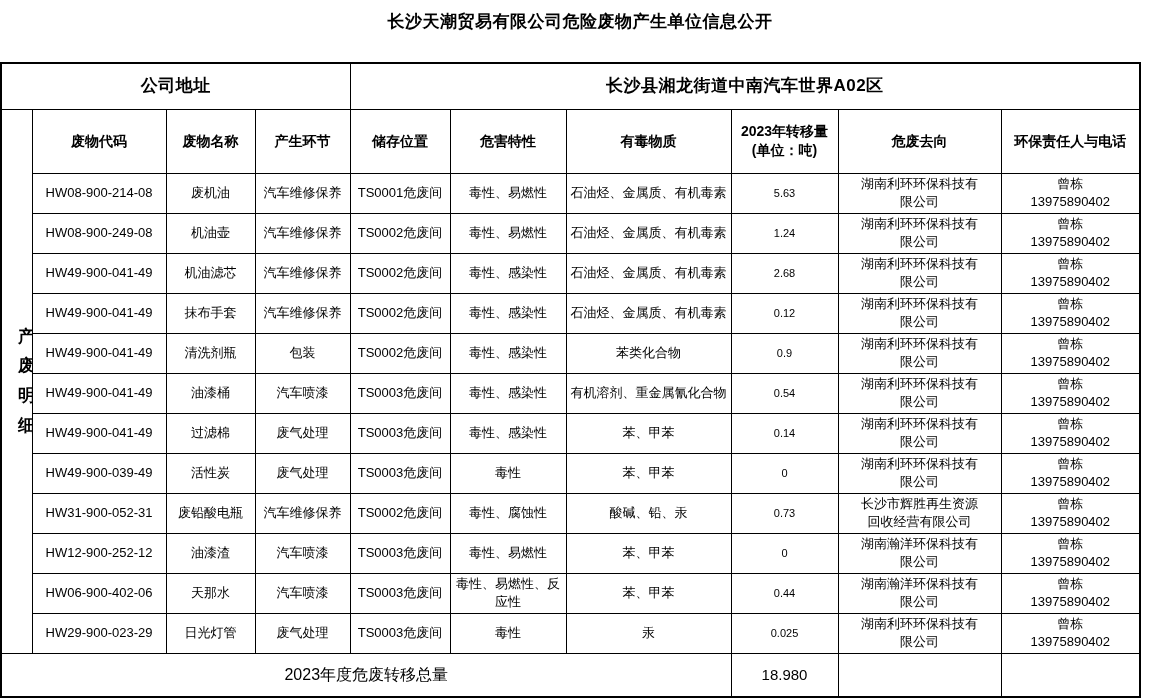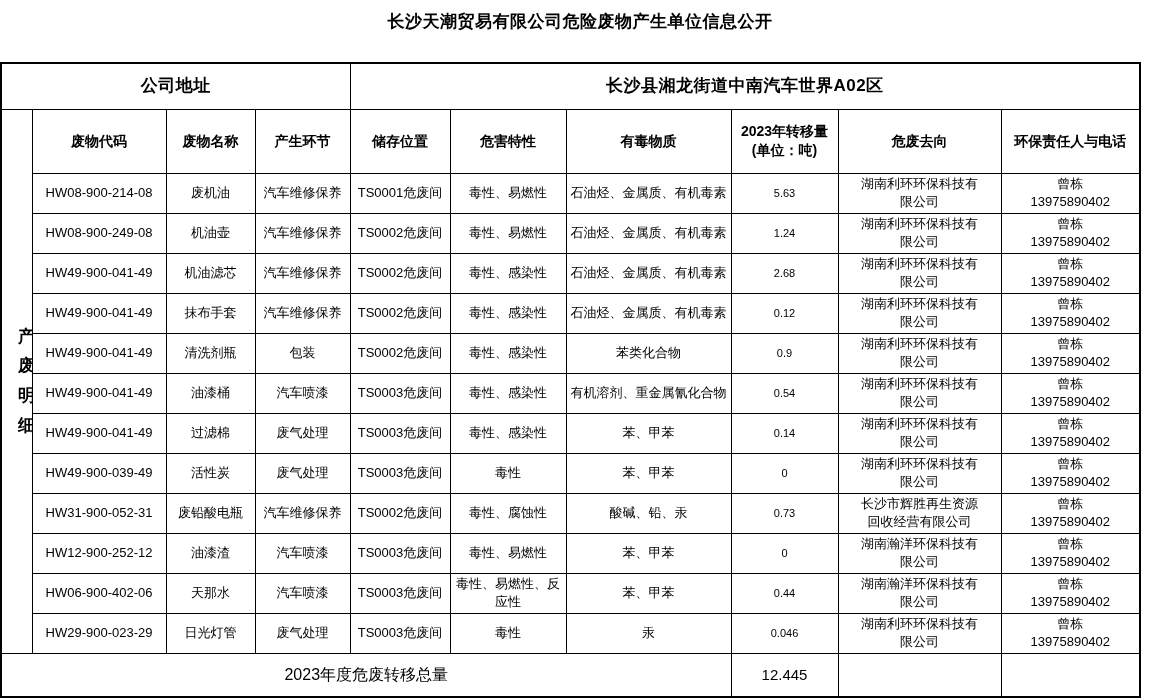--- a/index.html
+++ b/index.html
@@ -242,26 +242,26 @@
 13975890402</td>
   </tr>
 
   <tr class="data-row">
     <td>HW29-900-023-29</td>
     <td>日光灯管</td>
     <td>废气处理</td>
     <td>TS0003危废间</td>
     <td>毒性</td>
     <td>汞</td>
-    <td class="num">0.046</td>
+    <td class="num">0.025</td>
     <td class="dest">湖南利环环保科技有限公司</td>
     <td class="contact">曾栋
 13975890402</td>
   </tr>
 <tr class="footer-row" id="footer-row">
         <td colspan="7" class="flabel">2023年度危废转移总量</td>
-        <td class="num">12.445</td>
+        <td class="num">18.980</td>
         <td></td>
         <td></td>
       </tr>
     </tbody>
   </table>
 </div>
 
 </body></html>

